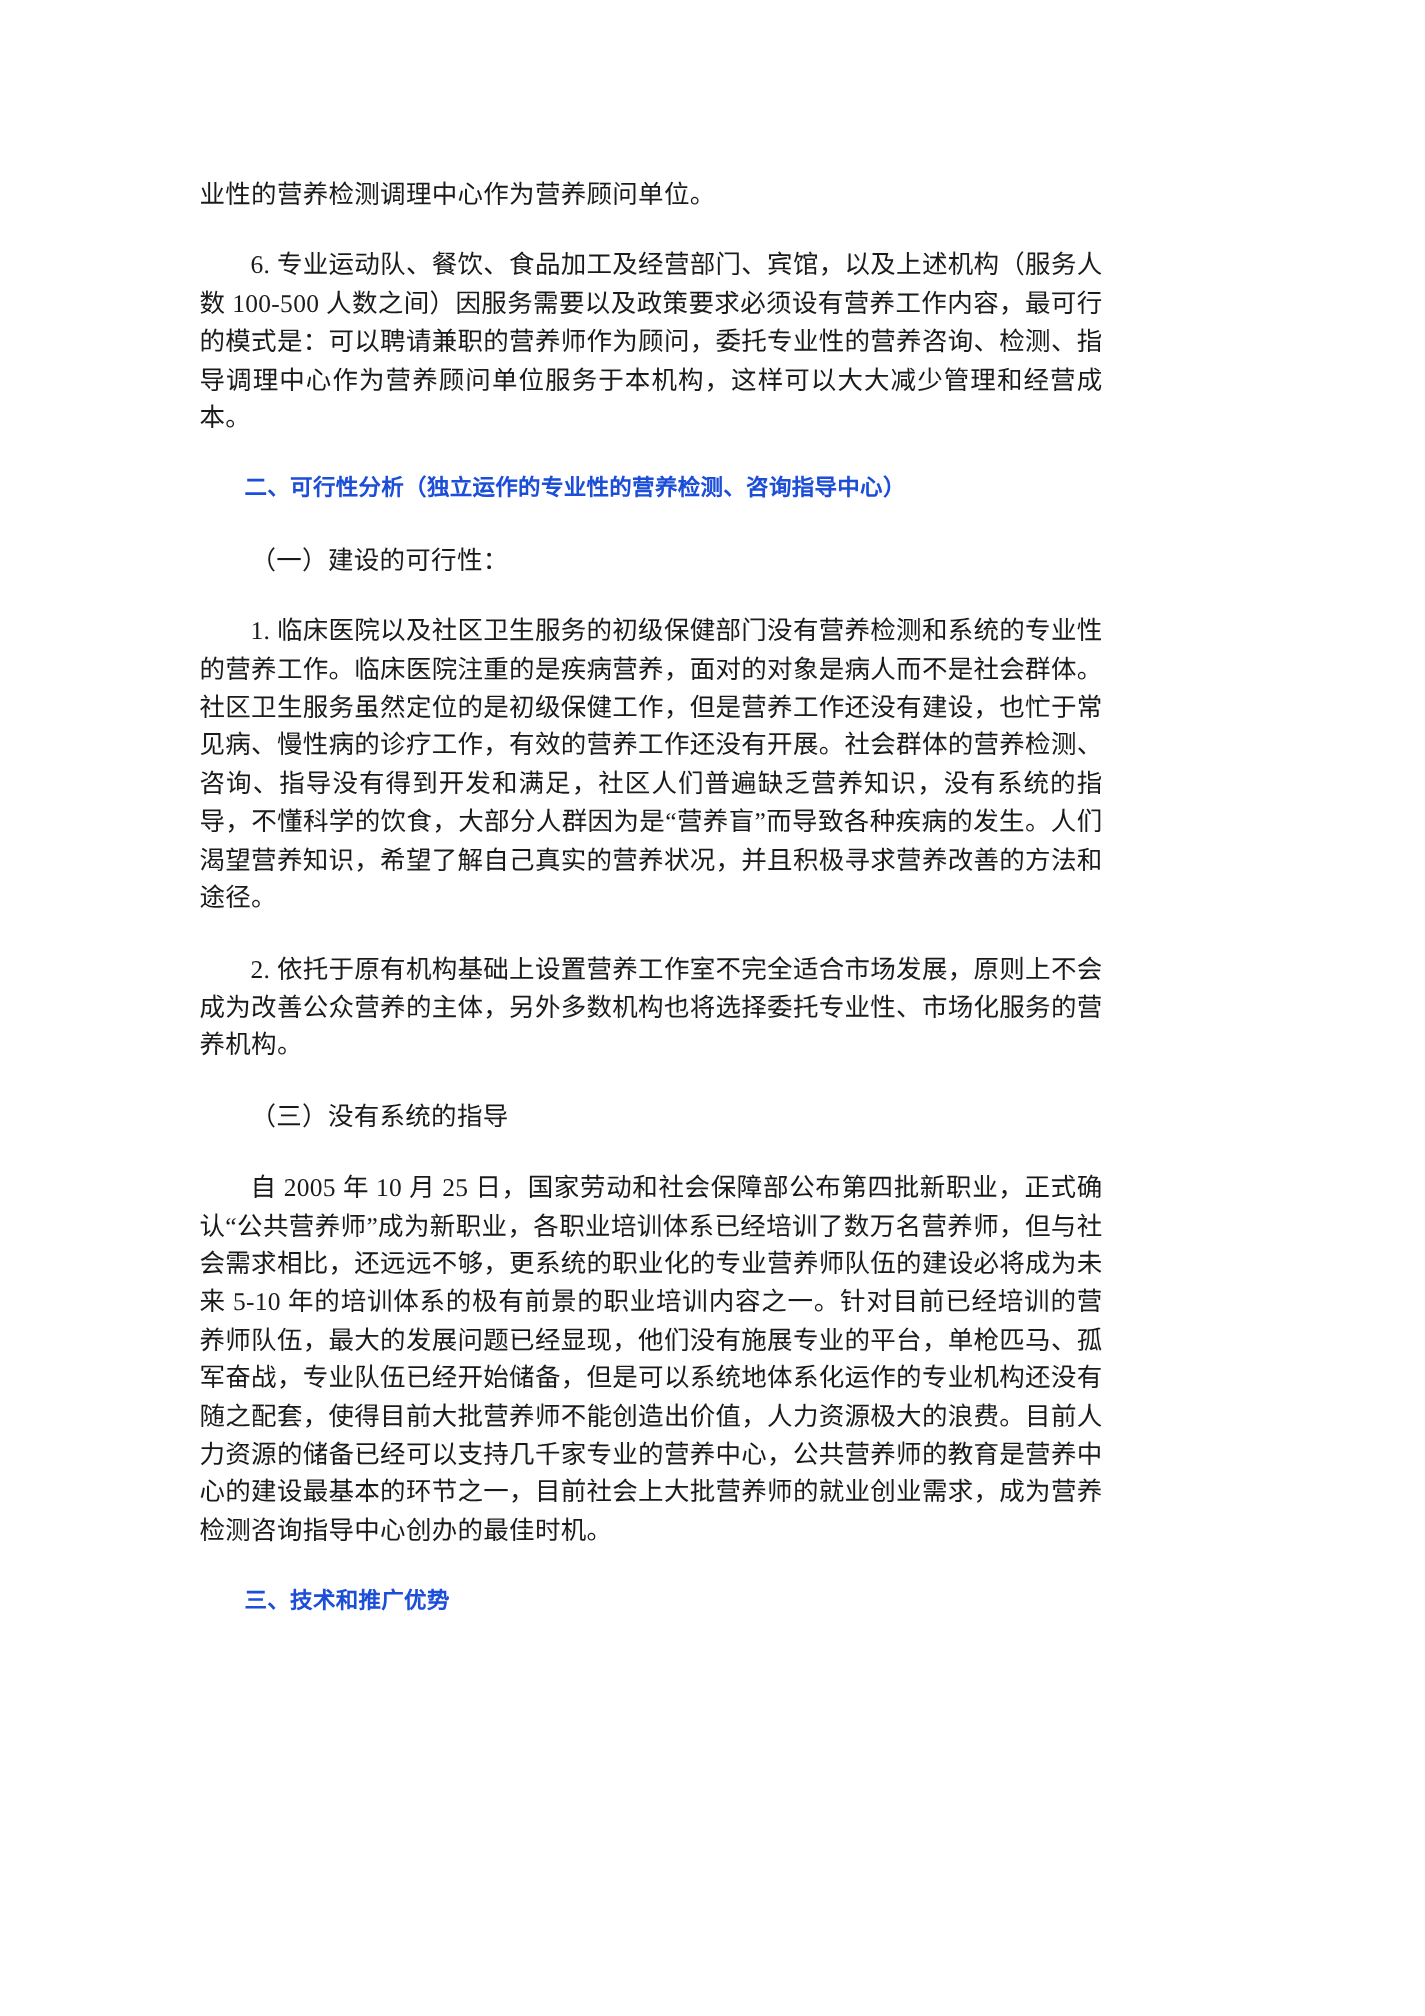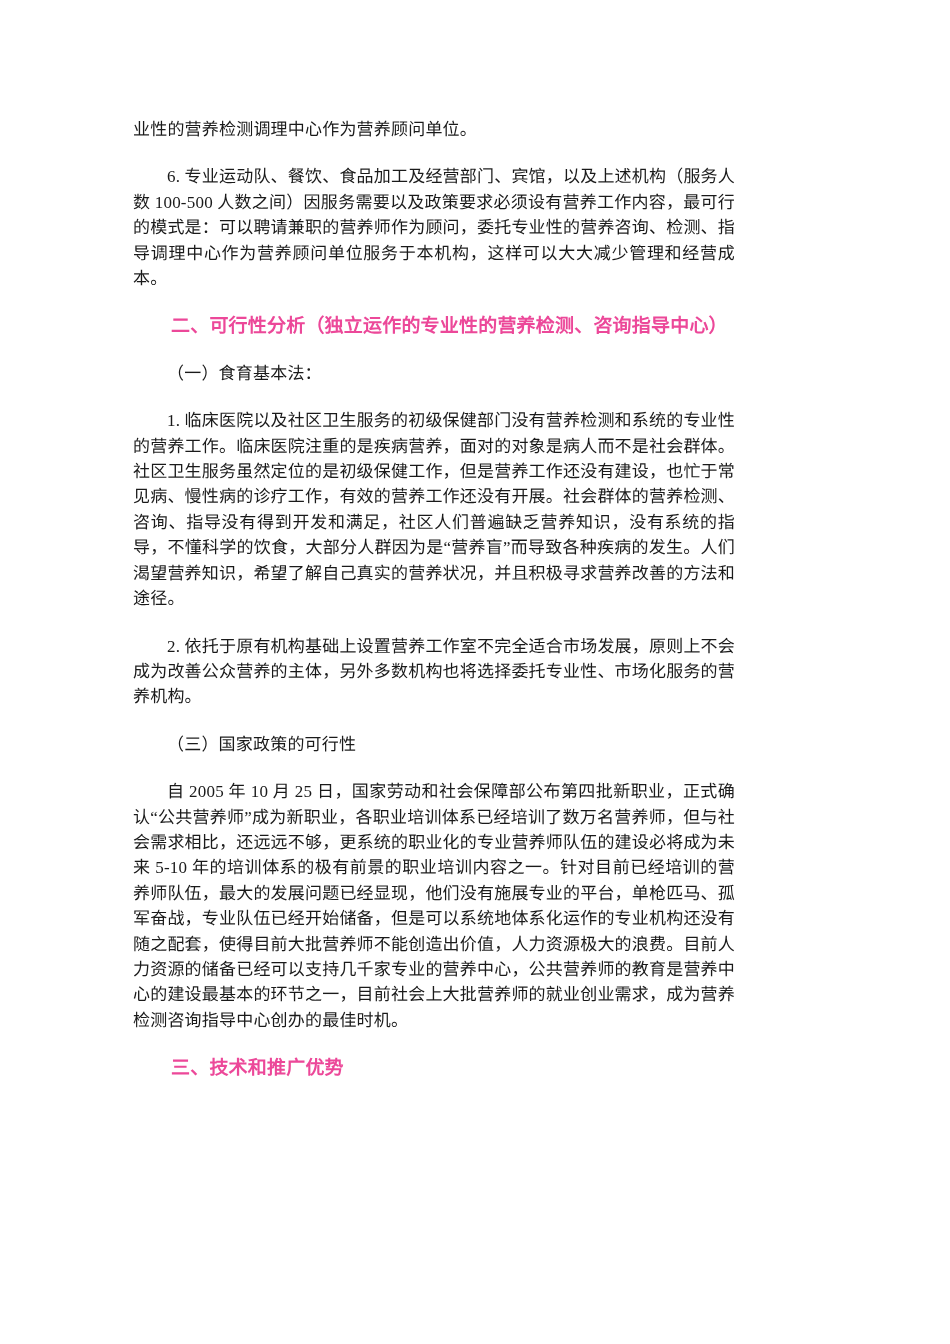--- a/index.html
+++ b/index.html
@@ -29,46 +29,46 @@
     text-justify: inter-character;
     text-indent: 2em;
     letter-spacing: 0.2px;
   }
   .para.no-indent {
     text-indent: 0;
   }
   .heading {
     margin: 0 0 22px 0;
     font-family: "DejaVu Sans", "Liberation Sans", sans-serif;
-    font-size: 19px;
+    font-size: 15px;
     font-weight: bold;
     line-height: 25.4px;
-    color: #ec4899;
+    color: #1d4ed8;
     text-indent: 2em;
     letter-spacing: 0.2px;
   }
 </style>
 </head>
 <body>
 
 <div class="page">
 
   <p class="para no-indent">业性的营养检测调理中心作为营养顾问单位。</p>
 
   <p class="para">6. 专业运动队、餐饮、食品加工及经营部门、宾馆，以及上述机构（服务人数 100-500 人数之间）因服务需要以及政策要求必须设有营养工作内容，最可行的模式是：可以聘请兼职的营养师作为顾问，委托专业性的营养咨询、检测、指导调理中心作为营养顾问单位服务于本机构，这样可以大大减少管理和经营成本。</p>
 
   <h2 class="heading">二、可行性分析（独立运作的专业性的营养检测、咨询指导中心）</h2>
 
-  <p class="subheading">（一）食育基本法：</p>
+  <p class="subheading">（一）建设的可行性：</p>
 
   <p class="para">1. 临床医院以及社区卫生服务的初级保健部门没有营养检测和系统的专业性的营养工作。临床医院注重的是疾病营养，面对的对象是病人而不是社会群体。社区卫生服务虽然定位的是初级保健工作，但是营养工作还没有建设，也忙于常见病、慢性病的诊疗工作，有效的营养工作还没有开展。社会群体的营养检测、咨询、指导没有得到开发和满足，社区人们普遍缺乏营养知识，没有系统的指导，不懂科学的饮食，大部分人群因为是“营养盲”而导致各种疾病的发生。人们渴望营养知识，希望了解自己真实的营养状况，并且积极寻求营养改善的方法和途径。</p>
 
   <p class="para">2. 依托于原有机构基础上设置营养工作室不完全适合市场发展，原则上不会成为改善公众营养的主体，另外多数机构也将选择委托专业性、市场化服务的营养机构。</p>
 
 
 
-  <p class="subheading">（三）国家政策的可行性</p>
+  <p class="subheading">（三）没有系统的指导</p>
 
   <p class="para">自 2005 年 10 月 25 日，国家劳动和社会保障部公布第四批新职业，正式确认“公共营养师”成为新职业，各职业培训体系已经培训了数万名营养师，但与社会需求相比，还远远不够，更系统的职业化的专业营养师队伍的建设必将成为未来 5-10 年的培训体系的极有前景的职业培训内容之一。针对目前已经培训的营养师队伍，最大的发展问题已经显现，他们没有施展专业的平台，单枪匹马、孤军奋战，专业队伍已经开始储备，但是可以系统地体系化运作的专业机构还没有随之配套，使得目前大批营养师不能创造出价值，人力资源极大的浪费。目前人力资源的储备已经可以支持几千家专业的营养中心，公共营养师的教育是营养中心的建设最基本的环节之一，目前社会上大批营养师的就业创业需求，成为营养检测咨询指导中心创办的最佳时机。</p>
 
   <h2 class="heading">三、技术和推广优势</h2>
 
 </div>
 
 </body></html>

